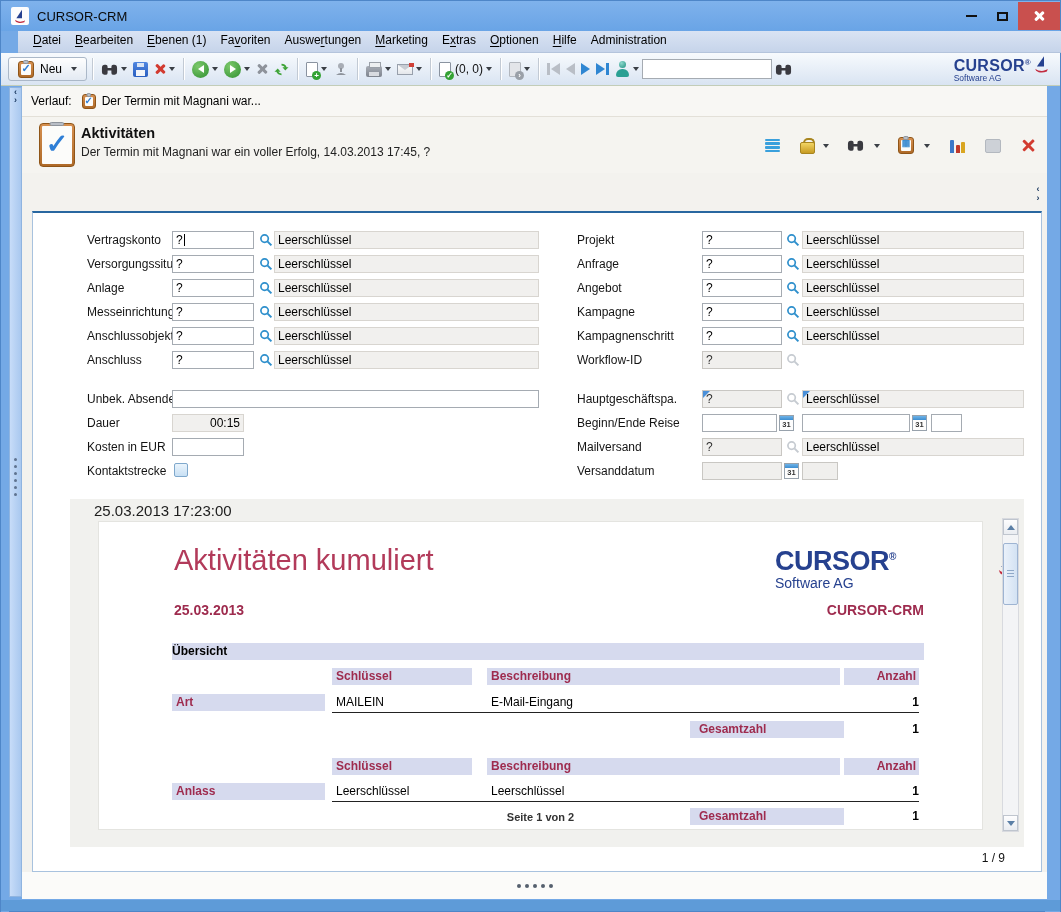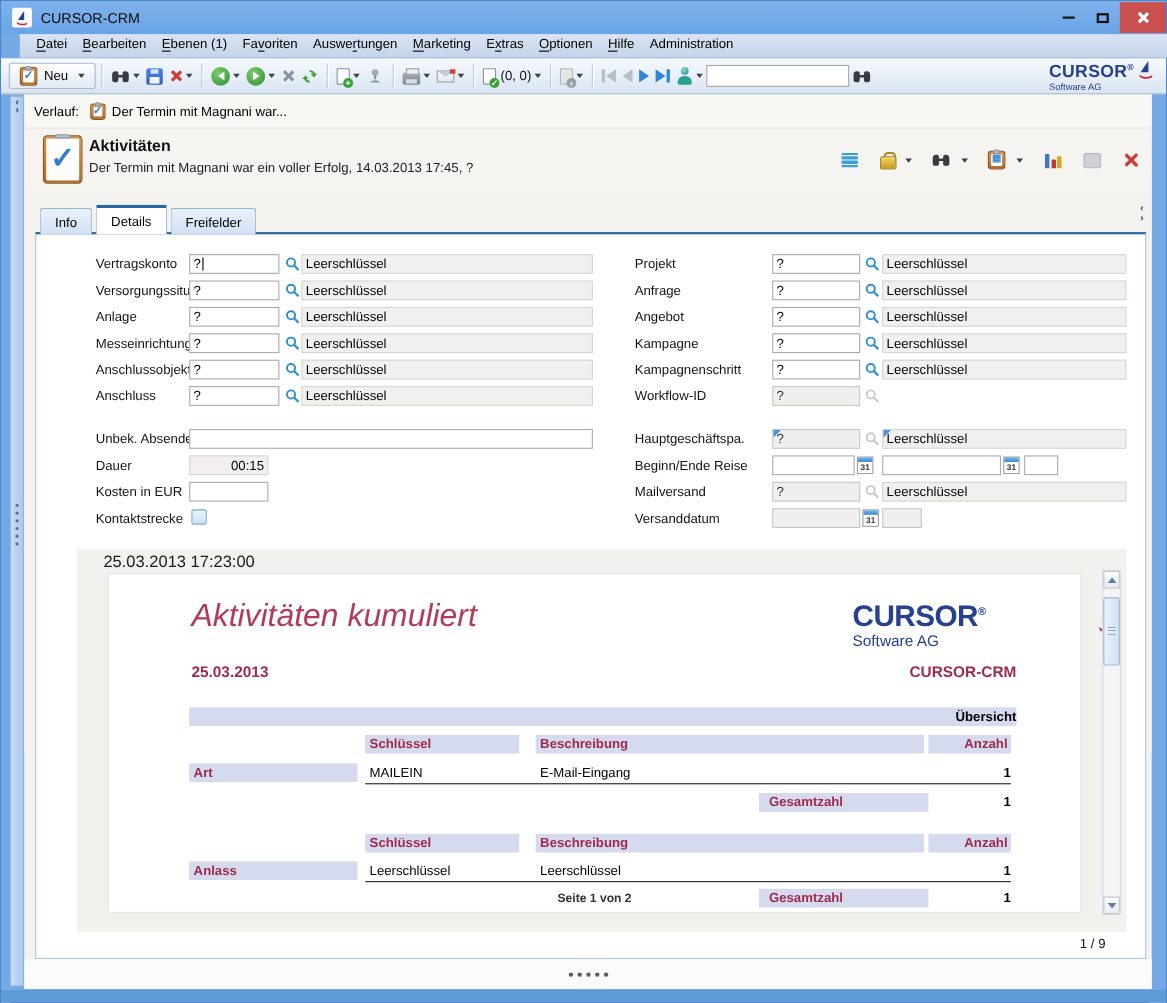--- a/index.html
+++ b/index.html
@@ -111,21 +111,21 @@
   .mag{position:absolute;width:14px;height:14px}
   .cb{position:absolute;width:14px;height:14px;border:1px solid #7FA8CC;border-radius:2px;background:linear-gradient(#EAF4FC,#C8E0F4)}
   .cal{position:absolute;width:15px;height:16px;border:1px solid #98A2AC;background:#FDFDFD;text-align:center}
   .cal::before{content:"";display:block;height:4px;background:linear-gradient(#6FB3E8,#3D8DD0)}
   .cal span{display:block;font-size:7.5px;line-height:10px;font-weight:bold;color:#333}
   
   .rview{position:absolute;left:37px;top:286px;width:954px;height:348px;background:#F1F1EE}
   .rstamp{position:absolute;left:24px;top:3px;font-size:15px;color:#1c1c1c}
   .rpage{position:absolute;left:29px;top:23px;width:883px;height:307px;background:#FFF;box-shadow:0 0 0 1px #E4E4E0}
   .rfooter{position:absolute;left:29px;top:312px;width:883px;text-align:center;font-size:11px;font-weight:bold;color:#333}
-  .rtitle{position:absolute;left:75px;top:22px;font-size:29px;font-style:italic;color:#B23A5A;white-space:nowrap}
+  .rtitle{position:absolute;left:75px;top:22px;font-size:29px;color:#B23A5A;white-space:nowrap}
   .rdate{position:absolute;left:75px;top:80px;font-size:14px;font-weight:bold;color:#9E2B4E}
   .rapp{position:absolute;right:58px;top:80px;font-size:14px;font-weight:bold;color:#9E2B4E}
   .rlogo{position:absolute;left:676px;top:22px;width:200px}
   .rlogo .nm{font-size:27px;font-weight:bold;color:#26418F;letter-spacing:-.5px;line-height:26px}
   .rlogo .rg{font-size:10px;vertical-align:super}
   .rlogo .sb{font-size:14px;color:#26418F;margin-top:1px}
   .rlogo svg{position:absolute;left:222px;top:0;width:22px;height:40px}
   .band{position:absolute;background:#D6DAEE;height:17px;font-size:12px;line-height:17px}
   .rcell{position:absolute;height:18px;font-size:12px;line-height:17px;color:#000;white-space:nowrap}
   .crim{color:#9E2B4E;font-weight:bold}
@@ -367,25 +367,20 @@
             <i style="height:11px;background:#D9A520"></i>
           </span>
         <span style="width:6px"></span>
         <span class="gray-ico"></span>
         <span style="width:6px"></span>
         <span class="xico big"></span>
       </div>
     </div>
 
     <div class="workspace">
-      <div class="tabs" id="tabs">
-          <div class="tab">Info</div>
-          <div class="tab active">Details</div>
-          <div class="tab">Freifelder</div>
-        </div>
       <div class="right-handle">
           <span>‹</span>
           <span>›</span>
         </div>
 
       <div class="panel" id="panel">
 
         <div class="rview">
           <div class="rstamp">25.03.2013 17:23:00</div>
           <div class="rpage" id="rpage">
@@ -393,21 +388,21 @@
             <div class="rlogo">
               <div class="nm"><span>CURSOR</span><span class="rg">®</span></div>
               <div class="sb">Software AG</div>
               <svg viewBox="0 0 18 22">
                   <path d="M3.5 13.5 L12 1 L12 13.5 Z" fill="#26418F"></path>
                   <path d="M1.5 16 C6 19.5 12 19.5 16.5 16.5 L15.5 19.5 C10 21.5 6 21 2.5 18.5 Z" fill="#C22B3F"></path>
                 </svg>
             </div>
             <div class="rdate">25.03.2013</div>
             <div class="rapp">CURSOR-CRM</div>
-            <div class="band" style="left:73px;top:121px;width:752px;text-align:right;font-weight:bold;color:#000">Übersicht</div>
+            <div class="band" style="left:73px;top:121px;width:752px;text-align:left;font-weight:bold;color:#000">Übersicht</div>
 
           <div class="band crim" style="left: 233px; top: 146px; width: 140px; padding-left: 4px;">Schlüssel</div>
               <div class="band crim" style="left: 388px; top: 146px; width: 353px; padding-left: 4px;">Beschreibung</div>
               <div class="band crim" style="left: 745px; top: 146px; width: 75px; text-align: right; padding-right: 3px;">Anzahl</div>
               <div class="band crim" style="left: 73px; top: 172px; width: 153px; padding-left: 4px;">Art</div>
               <div class="rowline" style="top: 172px;"></div>
               <div class="rcell" style="left: 237px; top: 172px; width: 140px;">MAILEIN</div>
               <div class="rcell" style="left: 392px; top: 172px; width: 353px;">E-Mail-Eingang</div>
               <div class="rcell" style="left: 745px; top: 172px; width: 75px; text-align: right; font-weight: bold;">1</div>
               <div class="band crim" style="left: 591px; top: 199px; width: 154px; padding-left: 9px;">Gesamtzahl</div>

